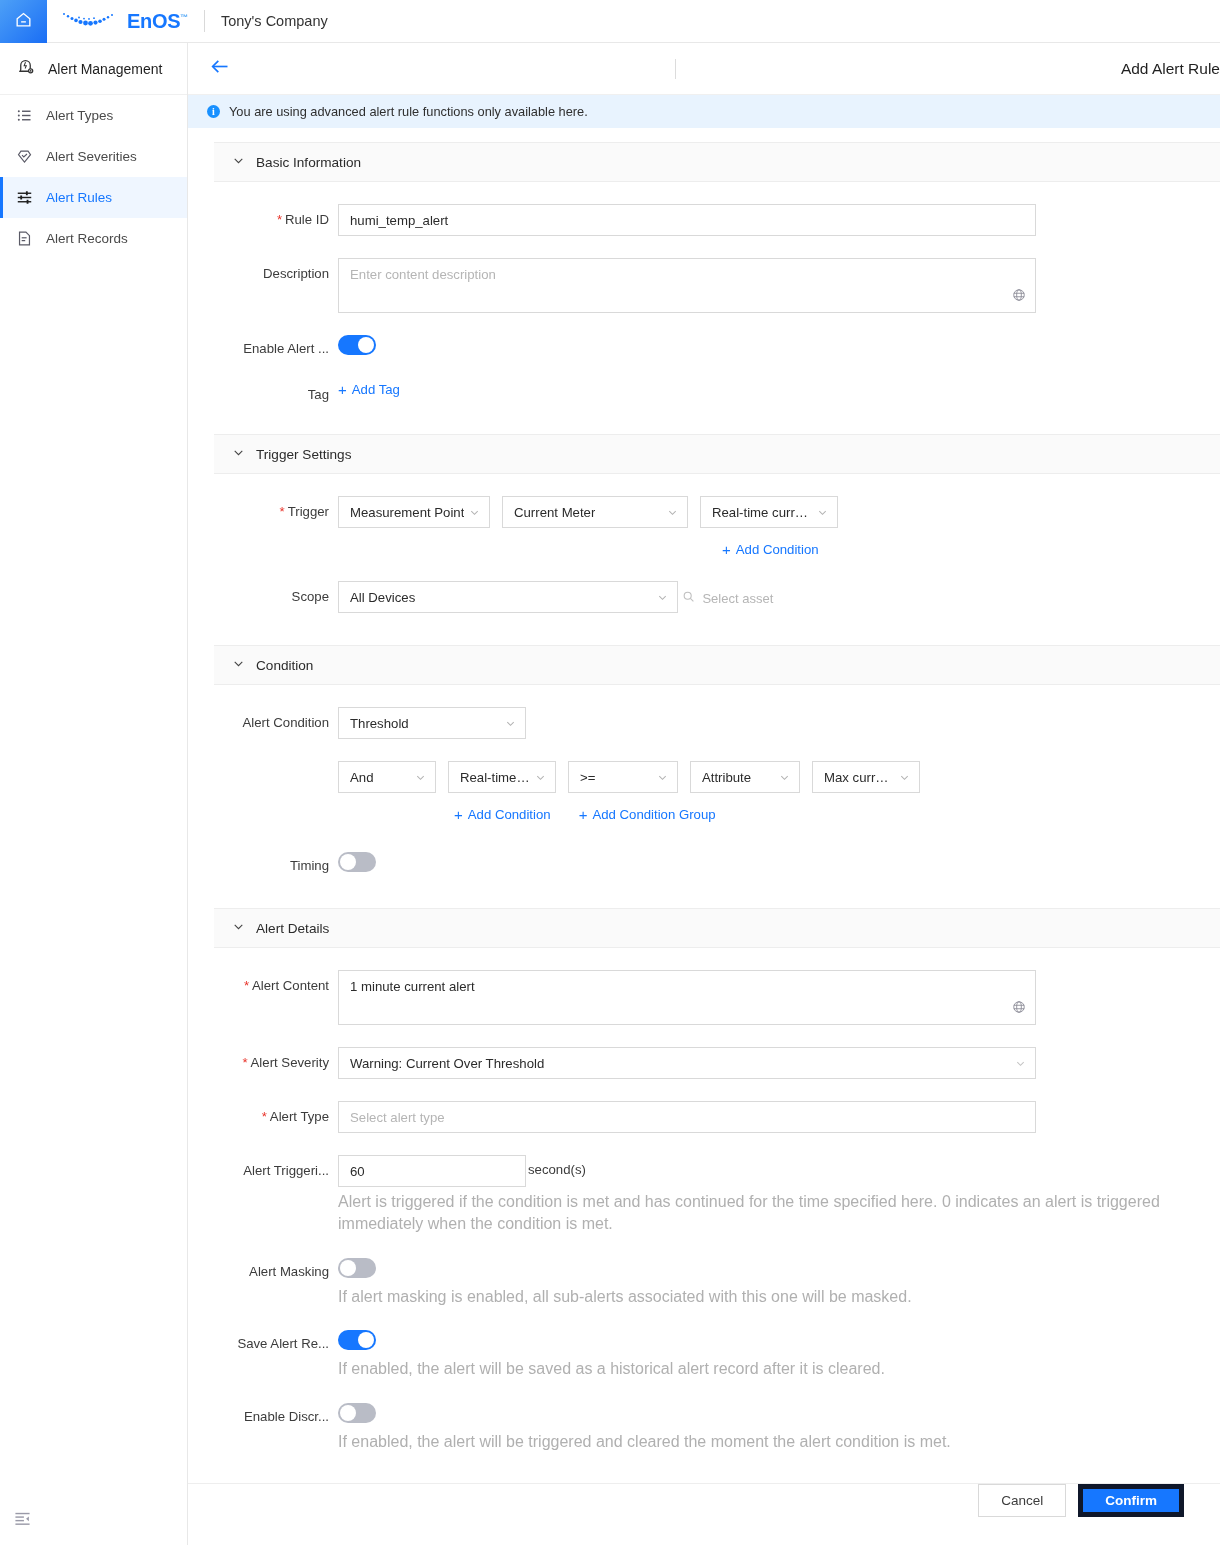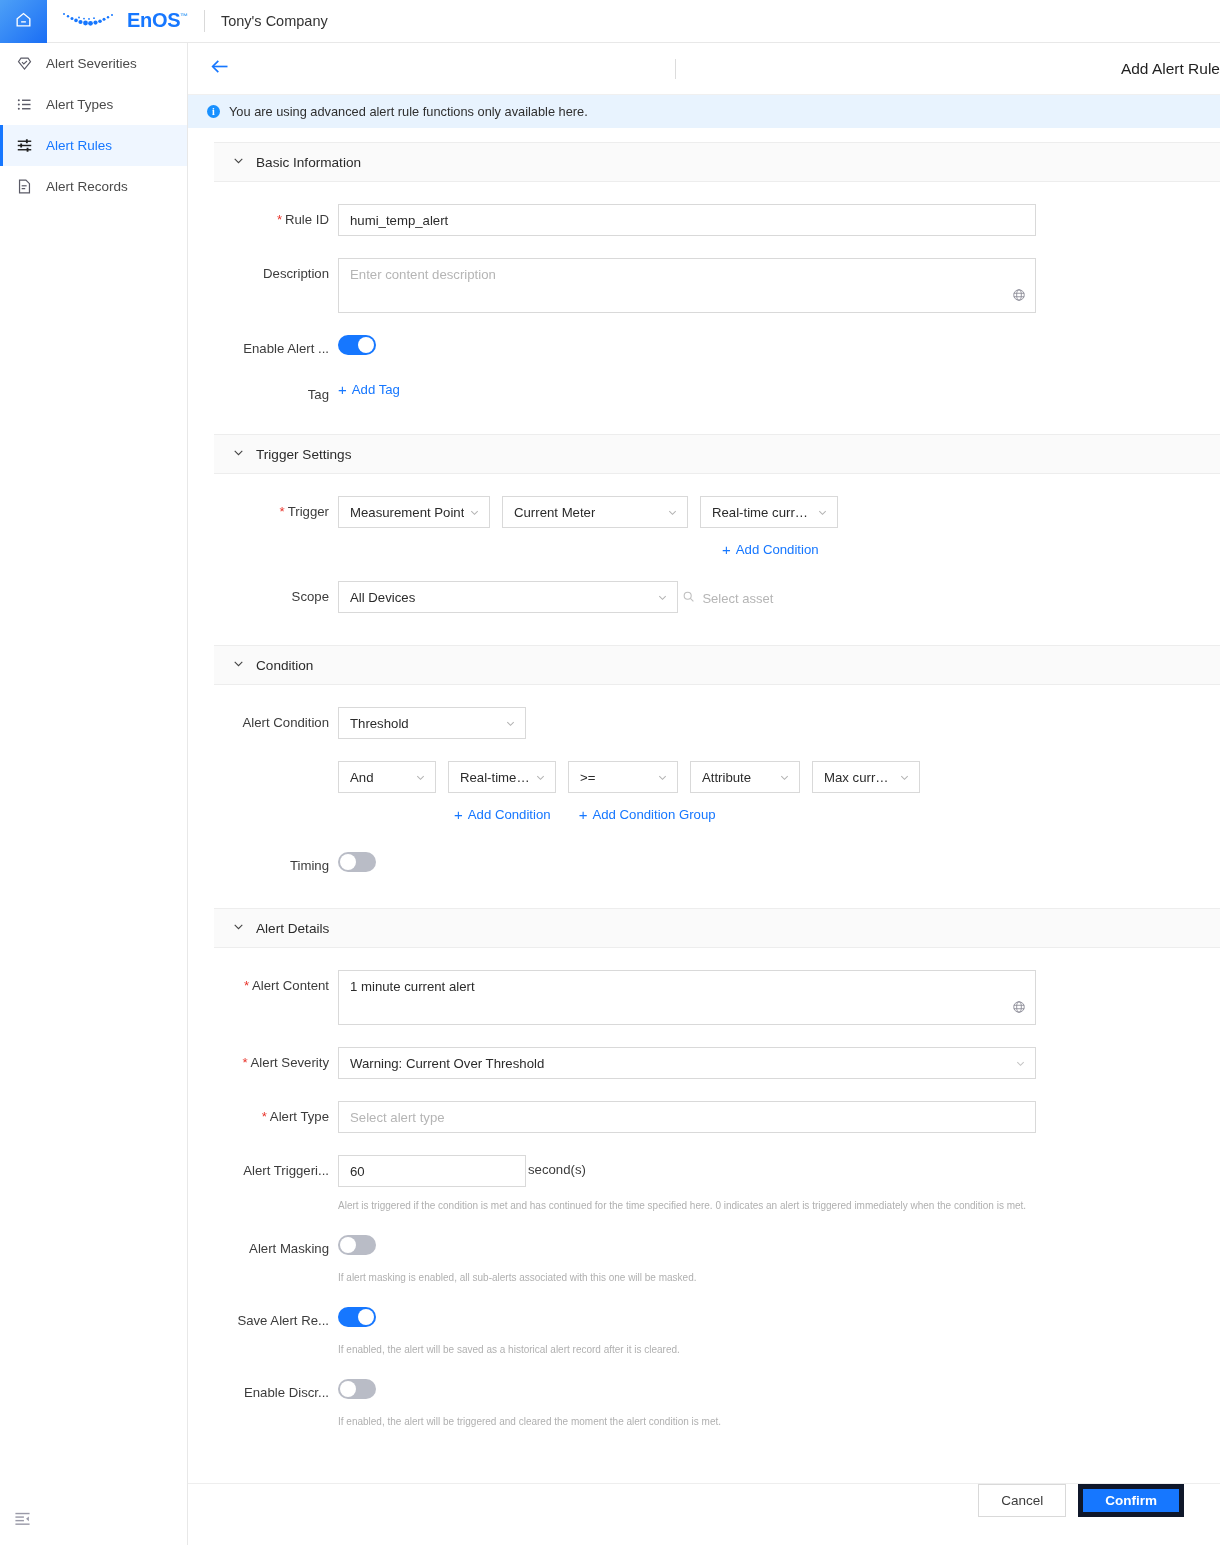--- a/index.html
+++ b/index.html
@@ -16,21 +16,21 @@
     position: absolute; left: 0; top: 0; width: 1220px; height: 43px;
     background: #ffffff; border-bottom: 1px solid #e8e8e8;
     display: flex; align-items: center;
   }
   .home-tile {
     width: 47px; height: 43px;
     background: linear-gradient(135deg, #4da0f7 0%, #1a6ef5 100%);
     display: flex; align-items: center; justify-content: center;
     cursor: pointer;
   }
-  .brand { display: flex; align-items: flex-start; margin-left: 14px; gap: 8px; }
+  .brand { display: flex; align-items: center; margin-left: 14px; gap: 8px; }
   .logo-smile { display: block; }
   .logo-text { font-size: 20px; font-weight: bold; letter-spacing: -0.3px; }
   .logo-en { color: #1677ff; }
   .logo-tm { font-size: 8px; color: #4aa3f5; vertical-align: super; }
   .topbar-div {
     width: 1px; height: 22px; background: #d9d9d9; margin: 0 16px;
   }
   .company { font-size: 14.5px; color: #333; }
 
   
@@ -159,21 +159,21 @@
   .s-scope { width: 340px; }
   .s-alertcond { width: 188px; }
   .s-c1 { width: 98px; }
   .s-c2 { width: 108px; }
   .s-c3 { width: 110px; }
   .s-c4 { width: 110px; }
   .s-c5 { width: 108px; }
   .s-wide { width: 698px; }
 
   .sub-note {
-    font-size: 10px; color: #b0b0b0; margin-top: 12px; line-height: 1.4;
+    font-size: 16px; color: #b0b0b0; margin-top: 4px; line-height: 1.4;
   }
   .asset-pick {
     margin-top: 9px; display: inline-flex; align-items: center; gap: 7px;
     font-size: 13px; color: #b5b5b5; cursor: pointer;
   }
   .unit { font-size: 13.2px; color: #3c3c3c; margin-left: 2px; padding-top:7px; }
   .inline { display: flex; align-items: flex-start; }
 
   .links-row { display: flex; gap: 28px; margin-top: 14px; padding-left: 116px; }
   .addcond-right { margin-top: 13px; padding-left: 384px; }
@@ -228,45 +228,56 @@
             <circle cx="33" cy="9.2" r="0.9"></circle>
         </g>
       </svg>
       <span class="logo-text"><span class="logo-en">EnOS</span><span class="logo-tm">™</span></span>
     </div>
     <div class="topbar-div"></div>
     <div class="company">Tony's Company</div>
   </div>
 
   <div class="sidebar">
-
-    <div class="side-item">
-      <span class="ico">
-        <svg width="17" height="17" viewBox="0 0 24 24" fill="none" stroke="#5a5a66" stroke-width="1.6">
-          <path d="M3.5 9.5 L12 20 L20.5 9.5 L17 4.5 H7 Z"></path>
-          <polyline points="8.5,10 11,12.5 15.5,8.5"></polyline>
+    <div class="side-head">
+      <span>
+        <svg width="19" height="19" viewBox="0 0 24 24" fill="none" stroke="#333" stroke-width="1.6">
+          <path d="M6 16 V10.5 a6 6 0 0 1 12 0 V16 l1 2 H5 Z"></path>
+          <path d="M12 6.5 L10.3 11 H13 L11.5 14.5" stroke-width="1.3"></path>
+          <circle cx="18.5" cy="17.5" r="2.6" fill="#fff"></circle>
+          <circle cx="18.5" cy="17.5" r="1.1" fill="#333" stroke="none"></circle>
         </svg>
       </span>
-      <span>Alert Severities</span>
+      <span class="side-head-label">Alert Management</span>
     </div>
 
     <div class="side-item">
       <span class="ico">
         <svg width="17" height="17" viewBox="0 0 24 24" fill="#5a5a66">
           <circle cx="4" cy="6" r="1.4"></circle>
             <rect x="8.5" y="5" width="12" height="2"></rect>
           <circle cx="4" cy="12" r="1.4"></circle>
             <rect x="8.5" y="11" width="12" height="2"></rect>
           <circle cx="4" cy="18" r="1.4"></circle>
             <rect x="8.5" y="17" width="12" height="2"></rect>
         </svg>
       </span>
       <span>Alert Types</span>
     </div>
 
+    <div class="side-item">
+      <span class="ico">
+        <svg width="17" height="17" viewBox="0 0 24 24" fill="none" stroke="#5a5a66" stroke-width="1.6">
+          <path d="M3.5 9.5 L12 20 L20.5 9.5 L17 4.5 H7 Z"></path>
+          <polyline points="8.5,10 11,12.5 15.5,8.5"></polyline>
+        </svg>
+      </span>
+      <span>Alert Severities</span>
+    </div>
+
     <div class="side-item active">
       <span class="ico">
         <svg width="17" height="17" viewBox="0 0 24 24" fill="none" stroke="#1f1f1f" stroke-width="2">
           <line x1="2.5" y1="6" x2="21.5" y2="6"></line>
             <line x1="2.5" y1="12" x2="21.5" y2="12"></line>
           <line x1="2.5" y1="18" x2="21.5" y2="18"></line>
           <rect x="14" y="3.2" width="2.6" height="5.6" fill="#1f1f1f" stroke="none"></rect>
           <rect x="6" y="9.2" width="2.6" height="5.6" fill="#1f1f1f" stroke="none"></rect>
           <rect x="15" y="15.2" width="2.6" height="5.6" fill="#1f1f1f" stroke="none"></rect>
         </svg>

